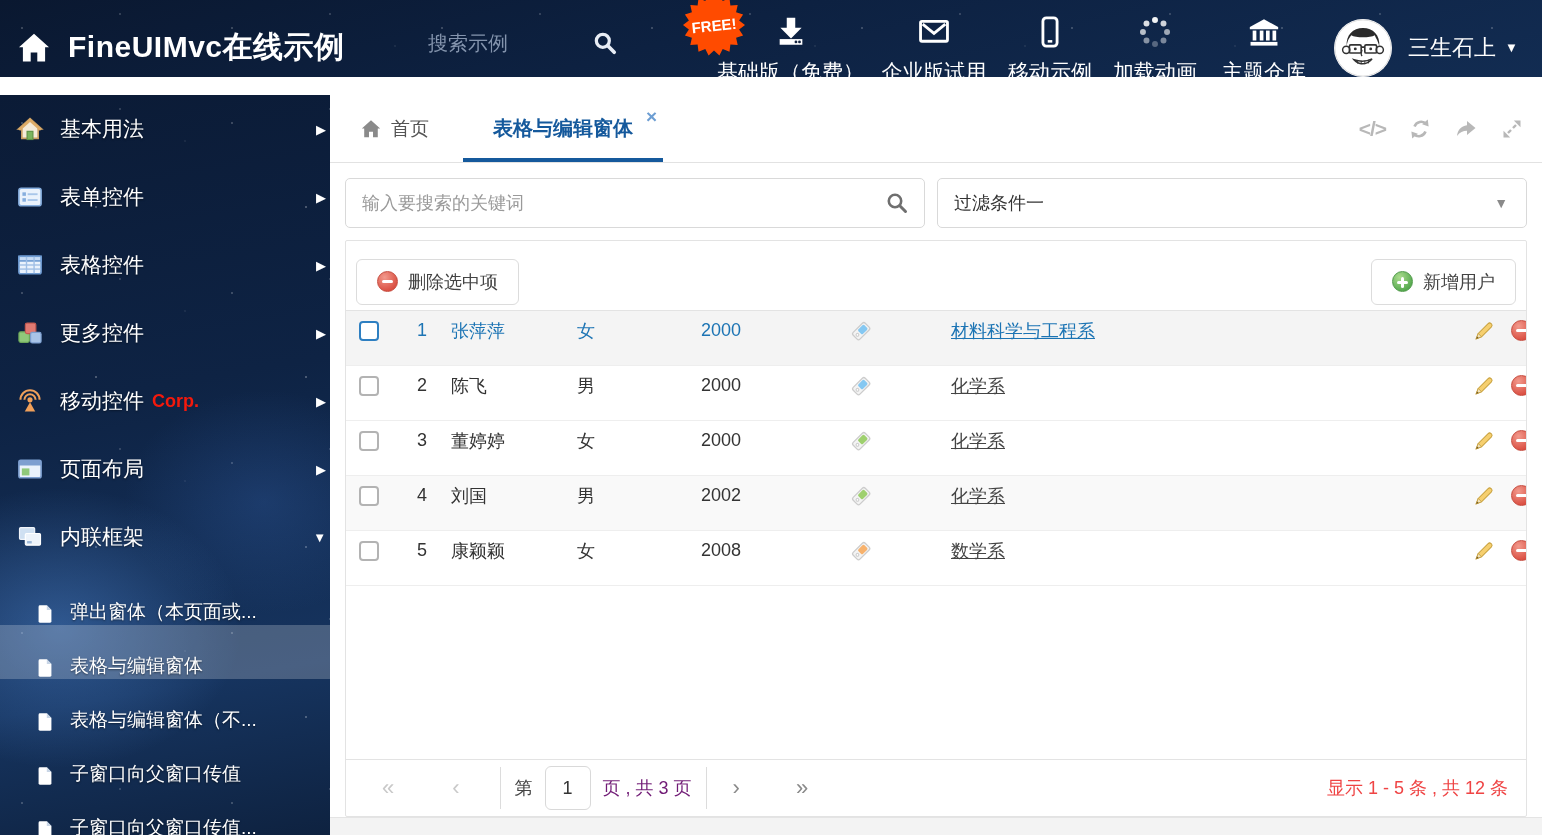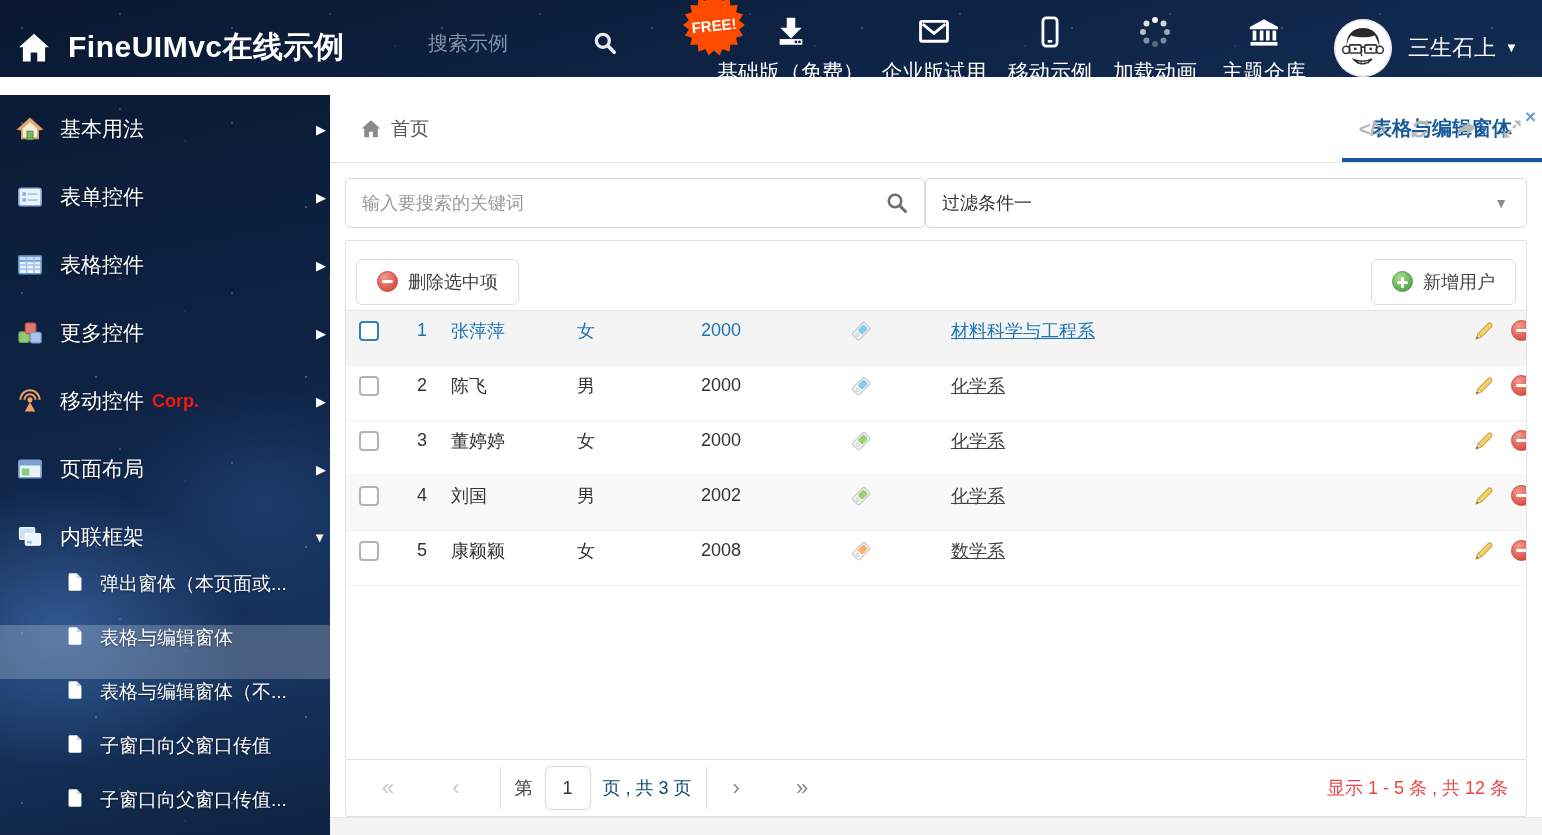--- a/index.html
+++ b/index.html
@@ -54,42 +54,42 @@
       radial-gradient(2px 2px at 96px 112px, rgba(255,255,255,.6), transparent 60%),
       radial-gradient(1.3px 1.3px at 185px 46px, rgba(255,255,255,.65), transparent 60%),
       linear-gradient(170deg,#0b1b36 0%,#0e2344 40%,#16345f 78%,#0e2240 100%);
     background-size:100% 100%,100% 100%,210px 170px,210px 170px,210px 170px,210px 170px,210px 170px,210px 170px,100% 100%;
   }
   .side-item { height:68px; display:flex; align-items:center; padding:0 4px 0 16px; color:#fff; cursor:pointer; position:relative; }
   .side-item svg { width:28px; height:28px; flex:none; }
   .side-item .lbl { font-size:21px; margin-left:16px; text-shadow:0 1px 2px rgba(0,0,0,.5); }
   .side-item .corp { font-size:18px; font-weight:bold; color:#f3190c; margin-left:8px; }
   .side-item .arrow { margin-left:auto; font-size:13px; color:#fff; }
-  .side-sub { height:54px; display:flex; align-items:flex-start; padding:0 18px 0 64px; color:#fff; cursor:pointer; }
+  .side-sub { height:54px; display:flex; align-items:flex-end; padding:0 18px 0 34px; color:#fff; cursor:pointer; }
   .side-sub.active { background:rgba(255,255,255,.22); }
   .side-sub svg { width:22px; height:22px; flex:none; }
   .side-sub .lbl { font-size:19px; margin-left:14px; white-space:nowrap; overflow:hidden; text-shadow:0 1px 2px rgba(0,0,0,.5); }
 
   
   .content { position:absolute; left:330px; top:95px; width:1212px; height:740px; background:#fff; display:flex; flex-direction:column; }
 
-  .tabbar { height:68px; border-bottom:1px solid #e2e2e2; display:flex; align-items:stretch; position:relative; flex:none;justify-content:space-between; }
+  .tabbar { height:68px; border-bottom:1px solid #e2e2e2; display:flex; align-items:stretch; position:relative; flex:none; }
   .tab-home { display:flex; align-items:center; margin-left:30px; cursor:pointer; color:#555; }
   .tab-home svg { width:22px; height:22px; margin-right:9px; }
   .tab-home .lbl { font-size:19px; }
   .tab-active { position:relative; margin-left:34px; padding:0 30px; display:flex; align-items:center; cursor:pointer; }
   .tab-active .lbl { font-size:20px; font-weight:bold; color:#15599c; }
   .tab-active .close { position:absolute; top:12px; right:6px; font-size:19px; font-weight:bold; color:#6d9ed3; line-height:1; cursor:pointer; }
   .tab-active .bar { position:absolute; left:0; right:0; bottom:0; height:4px; background:#15599c; }
   .tab-tools { position:absolute; right:18px; top:0; height:68px; display:flex; align-items:center; gap:22px; }
   .tab-tools .tool { color:#b8b8b8; cursor:pointer; display:flex; align-items:center; }
   .tab-tools .code-glyph { font-size:21px; font-weight:bold; letter-spacing:-1px; }
   .tab-tools svg { width:24px; height:24px; }
 
-  .filter-row { margin:15px 15px 0 15px; display:flex; flex:none; }
+  .filter-row { margin:15px 15px 0 15px; display:flex; gap:12px; flex:none; }
   .search-box { position:relative; width:580px; height:50px; }
   .search-box input { width:100%; height:100%; border:1px solid #d9d9d9; border-radius:5px; padding:0 52px 0 16px; font-size:18px; color:#333; outline:none; font-family:inherit; }
   .search-box input::placeholder { color:#9a9a9a; }
   .search-box svg { position:absolute; right:16px; top:13px; width:24px; height:24px; }
   .filter-select { position:relative; flex:1; height:50px; border:1px solid #d9d9d9; border-radius:5px; display:flex; align-items:center; padding:0 16px; font-size:18px; color:#333; cursor:pointer; }
   .filter-select .caret { position:absolute; right:18px; font-size:14px; color:#8a8a8a; }
 
   .panel { margin:12px 15px 0 15px; border:1px solid #e3e3e3; border-radius:2px; flex:1; display:flex; flex-direction:column; overflow:hidden; }
   .btn-row { height:70px; padding:12px 10px 0 10px; display:flex; border-bottom:1px solid #e3e3e3;align-items:center; }
   .btn { height:46px; background:#fff; border:1px solid #dcdcdc; border-radius:6px; display:flex; align-items:center; padding:0 20px; font-size:18px; color:#444; cursor:pointer; gap:10px; }
@@ -124,21 +124,21 @@
 
   .pager { height:57px; border-top:1px solid #e3e3e3; display:flex; align-items:center; font-size:18px; color:#555; padding:0 18px; flex:none; }
   .pg { cursor:pointer; font-size:22px; line-height:1; }
   .pg.disabled { color:#c9c9c9; cursor:default; }
   .pg.on { color:#8a8a8a; }
   .pg-first { margin-left:18px; }
   .pg-prev { margin-left:58px; }
   .pg-sep { width:1px; height:42px; background:#dcdcdc; margin-left:40px; }
   .pg-lbl1 { margin-left:14px; color:#444; }
   .pager input { width:46px; height:44px; border:1px solid #d9d9d9; border-radius:6px; margin:0 12px; text-align:center; font-size:18px; color:#333; outline:none; font-family:inherit; }
-  .pg-lbl2 { color:#0c4a6e; }
+  .pg-lbl2 { color:#701a75; }
   .pg-sep2 { margin-left:14px; }
   .pg-next { margin-left:26px; }
   .pg-last { margin-left:56px; }
   .pg-summary { margin-left:auto; color:#ef4444; }
 
   .footer-strip { height:18px; background:#f3f3f3; border-top:1px solid #e4e4e4; flex:none; }
 </style>
 </head>
 <body>
 

